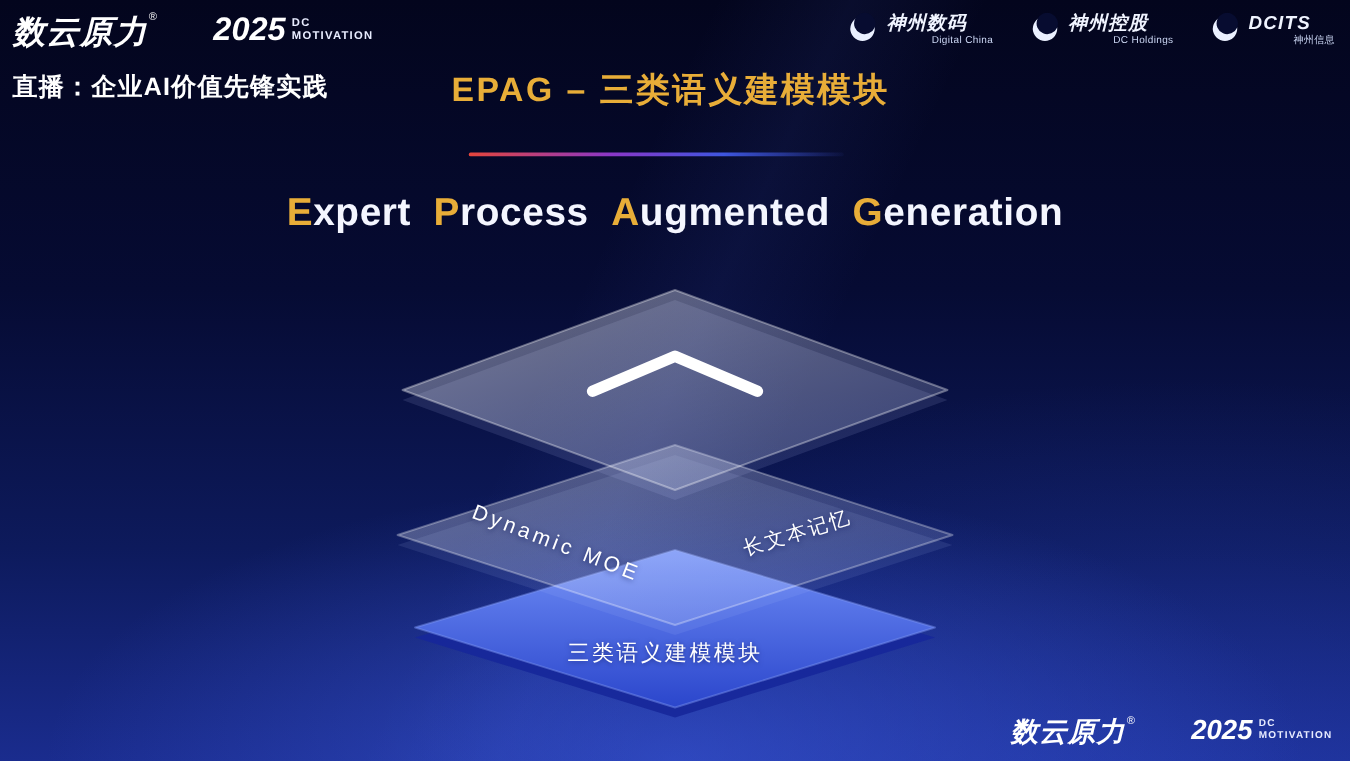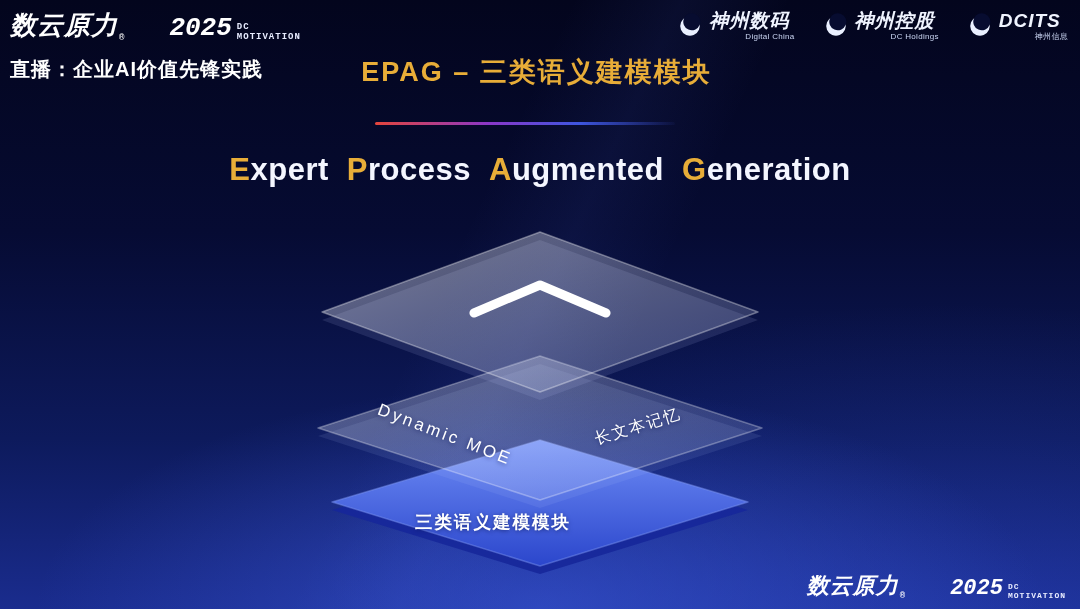--- a/index.html
+++ b/index.html
@@ -8,21 +8,21 @@
     position:relative; width:1080px; height:609px; margin:0 auto; overflow:hidden;
     font-family:"Liberation Sans","DejaVu Sans",sans-serif; color:#fff;
     background:
       radial-gradient(ellipse 720px 320px at 50% 100%, rgba(62,92,225,0.55), rgba(62,92,225,0) 70%),
       radial-gradient(ellipse 900px 480px at 88% 105%, rgba(45,72,200,0.35), rgba(45,72,200,0) 70%),
       linear-gradient(115deg, rgba(0,0,0,0) 42%, rgba(90,120,255,0.07) 50%, rgba(0,0,0,0) 58%),
       linear-gradient(180deg, #03051d 0%, #060b33 38%, #0d1a5c 72%, #1a2c8e 100%);
   }
 
   
-  .brand { position:absolute; display:flex; align-items:flex-end;font-family:Liberation Mono, monospace; }
+  .brand { position:absolute; display:flex; align-items:flex-start; }
   .brand-top { left:10px; top:8px; }
   .brand-name { font-size:26px; font-weight:900; font-style:italic; letter-spacing:1px; }
   .brand-reg { font-size:9px; vertical-align:top; margin:0 1px; }
   .brand-year { font-size:26px; font-weight:900; font-style:italic; letter-spacing:0;margin-left:44px; }
   .brand-sub { display:flex; flex-direction:column; justify-content:center; margin-left:5px; margin-top:6px; }
   .brand-sub span { font-size:9px; font-weight:700; letter-spacing:1px; line-height:1.1; color:#e8ecff; }
 
   .live-label { position:absolute; left:10px; top:56px; font-size:20px; font-weight:700; letter-spacing:1px; }
 
   
@@ -40,29 +40,29 @@
     position:absolute; left:50%; top:152px; transform:translateX(-50%);
     font-size:31px; font-weight:600; letter-spacing:0.5px; white-space:nowrap; color:#f4f6ff;
   }
   .en-title .word { margin:0 9px; }
   .en-title .init { color:#e8ad38; }
 
   
   .logo-strip { position:absolute; top:10px; right:12px; display:flex; gap:28px; align-items:center; }
   .logo-item { display:flex; align-items:center; gap:6px; }
   .logo-text { display:flex; flex-direction:column; line-height:1.15; }
-  .logo-cn { font-size:19px; font-weight:700; font-style:italic; color:#f0f4ff; letter-spacing:1px; }
+  .logo-cn { font-size:15px; font-weight:700; font-style:italic; color:#f0f4ff; letter-spacing:1px; }
   .logo-en { font-size:8px; color:#cdd8f5; letter-spacing:0.3px;padding-left:36px; }
 
   
   .layer-label { position:absolute; color:#fff; text-shadow:0 1px 4px rgba(10,20,80,0.6); white-space:nowrap; }
   .label-top { left:540px; top:334px; transform:translateX(-50%); font-size:17px; font-weight:700; letter-spacing:2px; }
   .label-moe { left:382px; top:400px; transform:rotate(21deg); transform-origin:left top; font-size:17px; letter-spacing:3px; }
   .label-longtext { left:592px; top:430px; transform:rotate(-17deg); transform-origin:left top; font-size:16px; letter-spacing:2px; }
-  .label-bottom { left:493px; top:510px; transform:translateX(-50%); font-size:17.5px; font-weight:700; letter-spacing:2px; }
+  .label-bottom { left:532px; top:510px; transform:translateX(-50%); font-size:17.5px; font-weight:400; letter-spacing:2px; }
 
   .diagram-svg { position:absolute; inset:0; }
 
   
   .brand-bottom { right:14px; bottom:8px; left:auto; top:auto; }
   .brand-bottom .brand-name, .brand-bottom .brand-year { font-size:22px; }
   .brand-bottom .brand-sub { margin-top:4px; }
   .brand-bottom .brand-sub span { font-size:8px; }
 </style>
 </head>

